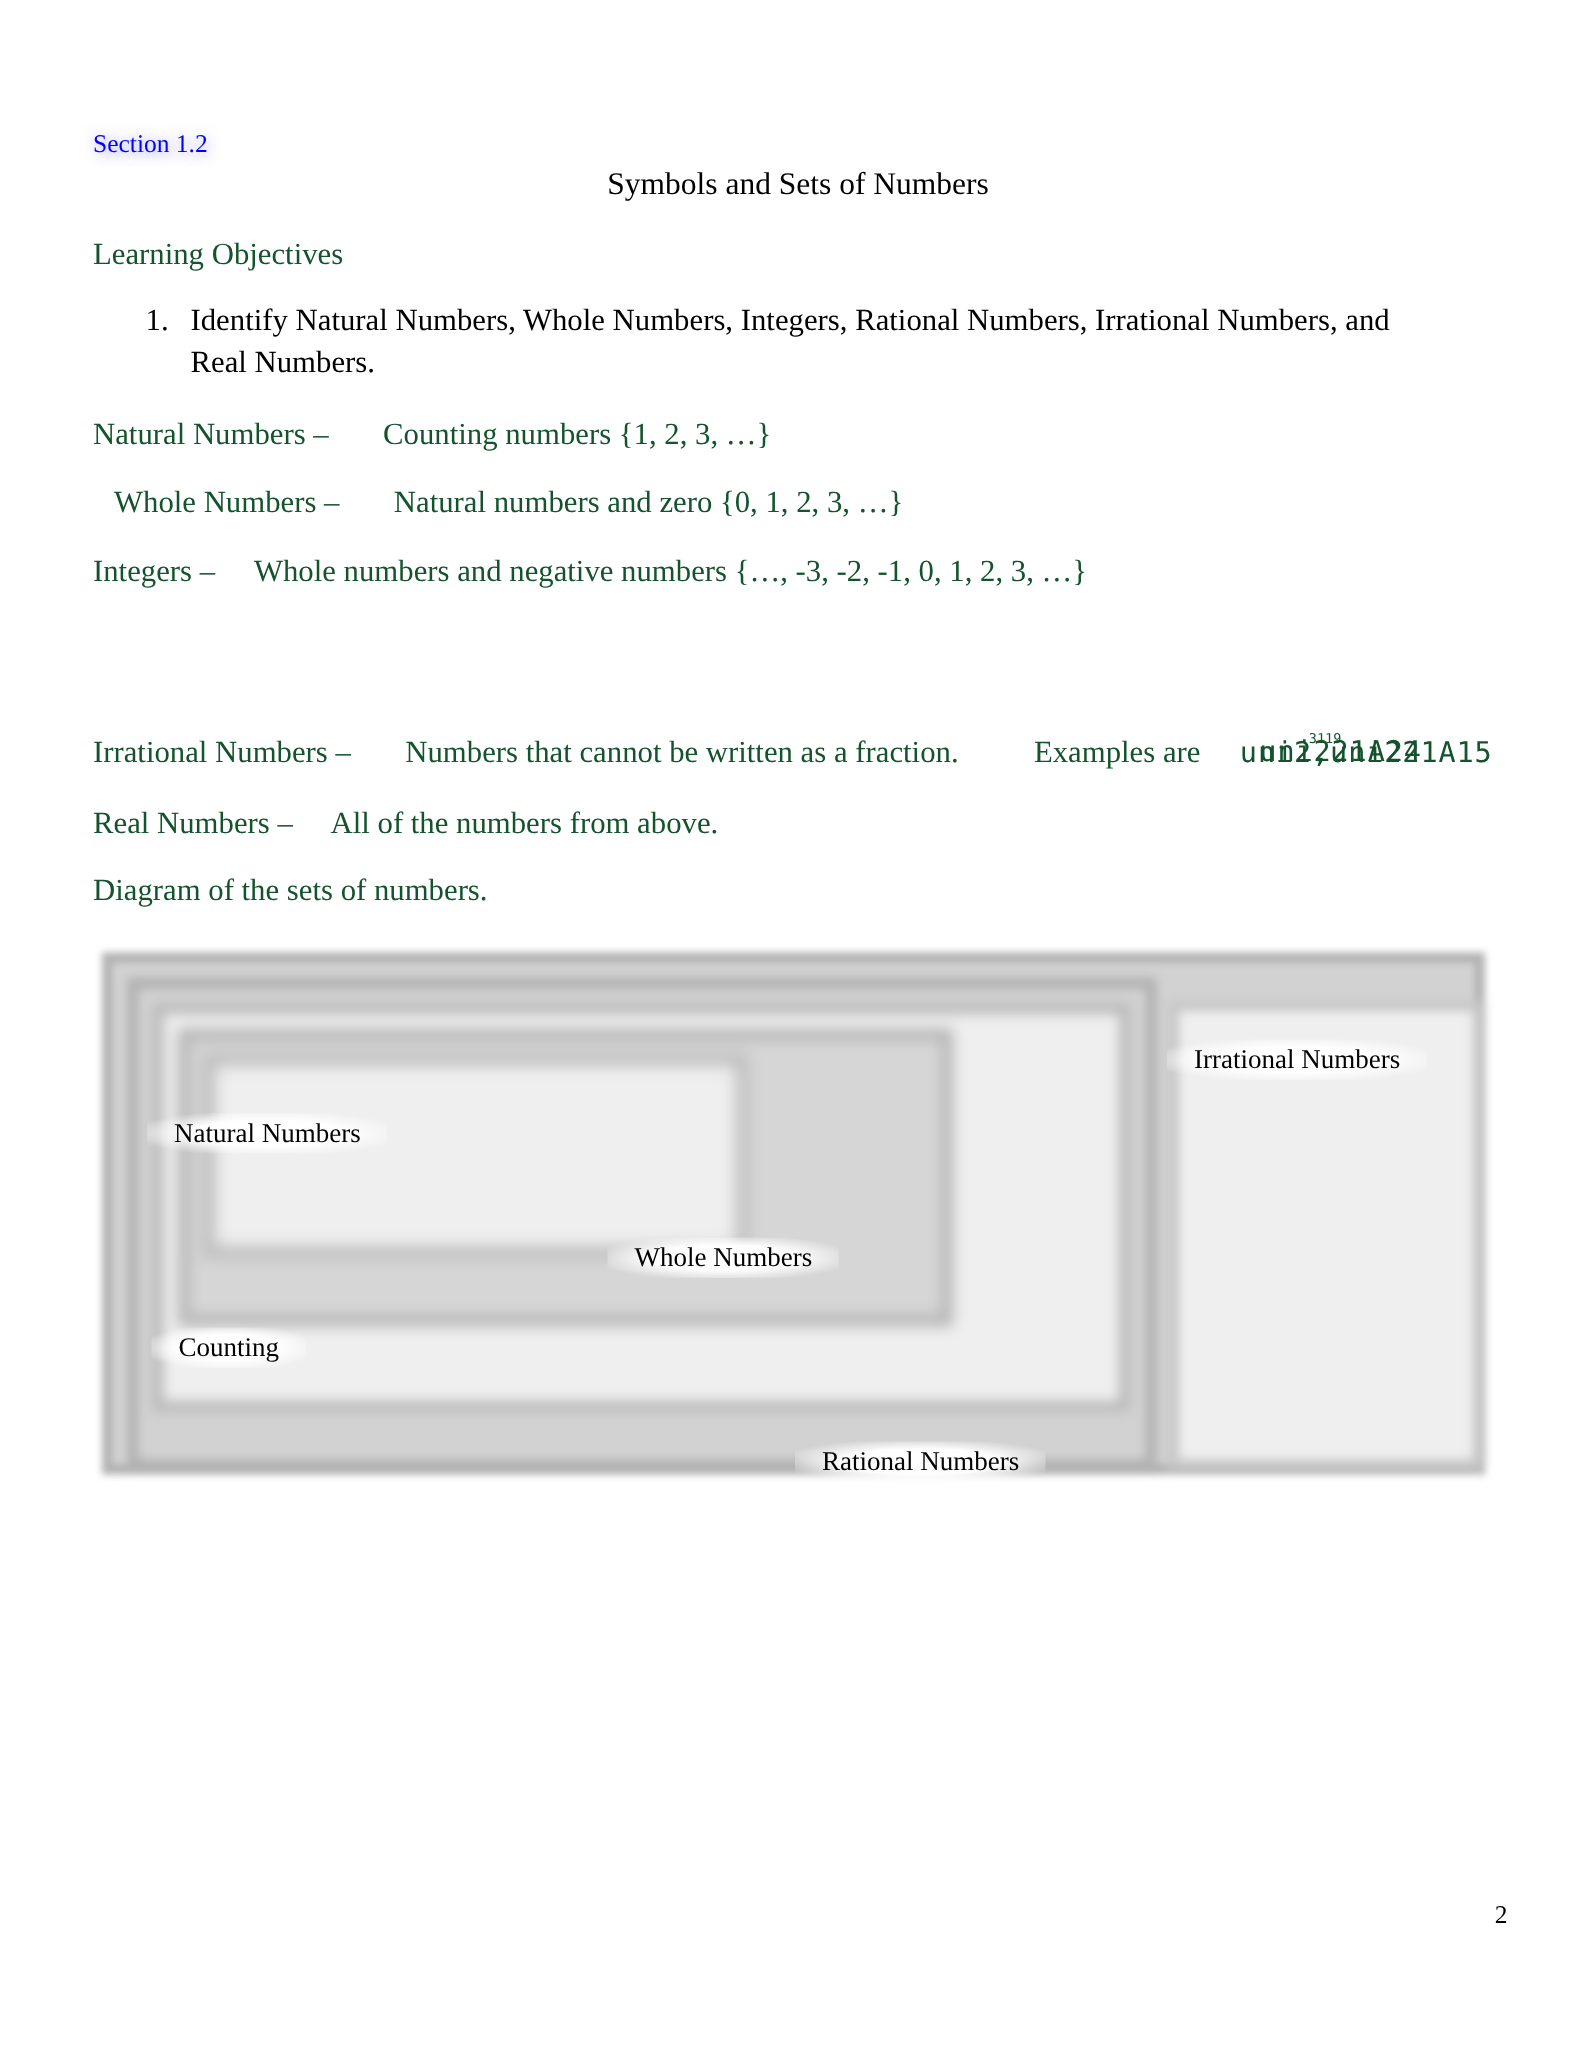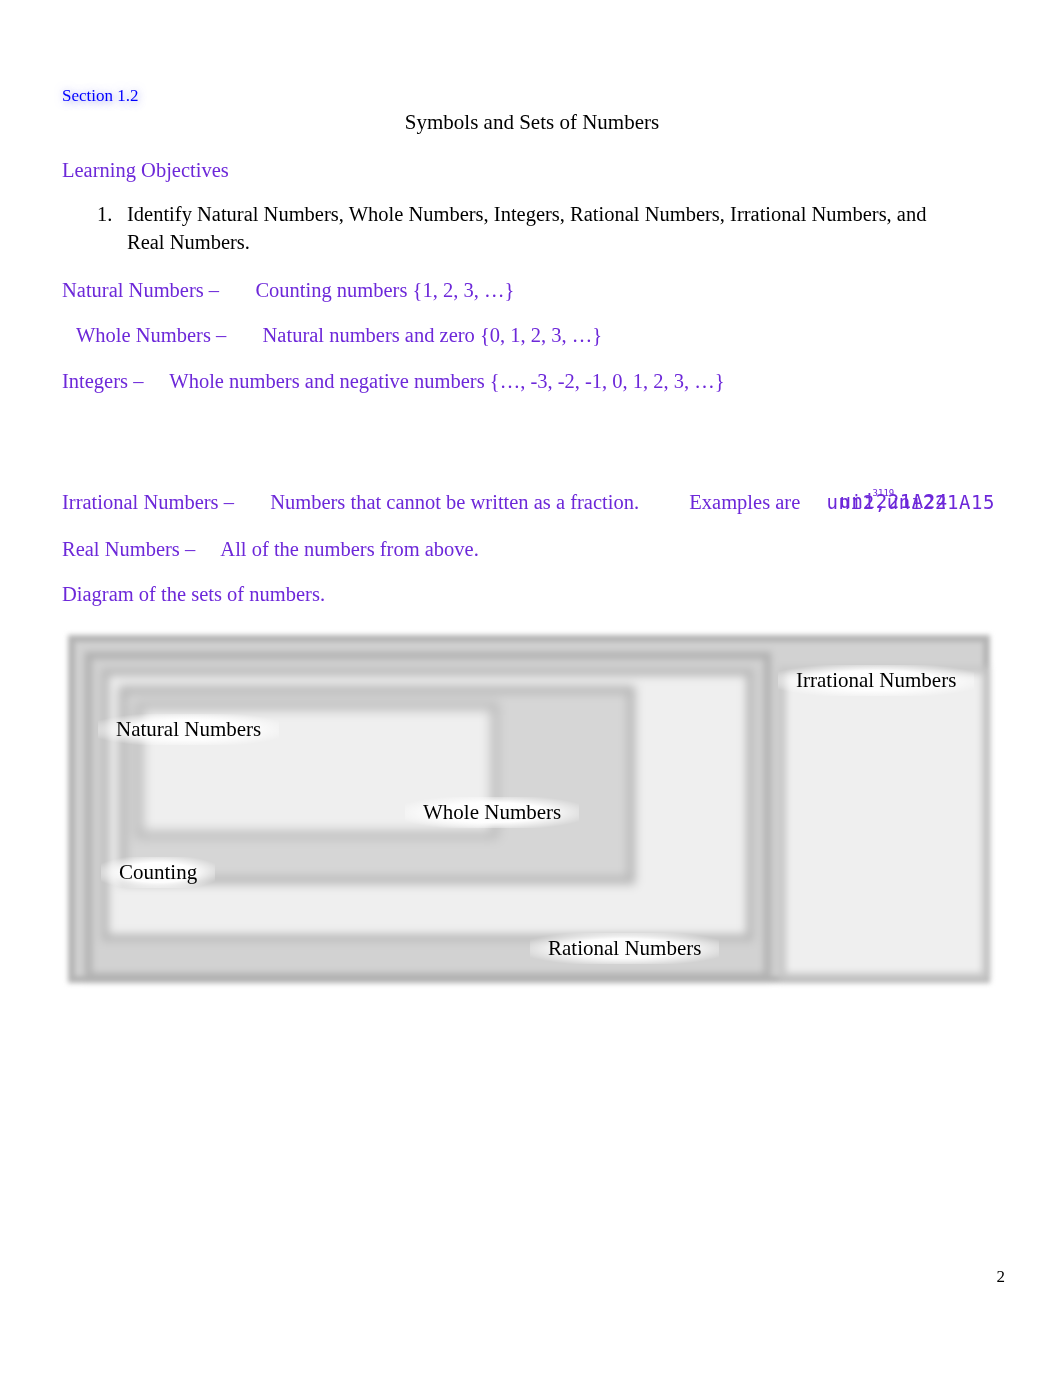--- a/index.html
+++ b/index.html
@@ -39,21 +39,21 @@
     font-size: 21px;
     white-space: nowrap;
     margin-left: 12px;
   }
 
   
   .para {
     position: absolute;
     font-size: 20.5px;
     line-height: 28px;
-    color: #6d28d9;
+    color: #14532d;
   }
   .p-learning   { left: 62px; top: 156px; }
   .p-natural    { left: 62px; top: 276px; }
   .p-whole      { left: 76px; top: 321px; }
   .p-integers   { left: 62px; top: 367px; }
   .p-rational   { left: 62px; top: 412px; width: 890px; }
   .p-irrational { left: 62px; top: 488px; width: 980px; white-space: nowrap; }
   .p-real       { left: 62px; top: 535px; }
   .p-diagram    { left: 62px; top: 580px; }
 
@@ -152,29 +152,30 @@
   }
   .irrationals {
     left: 704px; top: 25px;
     width: 210px; height: 313px;
     background: #efefef;
     border-color: #c6c6c6;
   }
 
   .setlabel {
     position: absolute;
-    font-size: 21px;
+    font-size: 18px;
     color: #000;
     white-space: nowrap;
     padding: 3px 18px;
     background: radial-gradient(ellipse at center,
                 rgba(255,255,255,0.99) 0%,
                 rgba(255,255,255,0.97) 45%,
                 rgba(255,255,255,0.0) 82%);
     z-index: 5;
+    margin-top: 28px;
   }
   .lbl-natural     { left: 30px;  top: 79px; }
   .lbl-whole       { left: 337px; top: 162px; }
   .lbl-integers    { left: 33px;  top: 222px; }
   .lbl-rational    { left: 462px; top: 298px; }
   .lbl-irrational  { left: 710px; top: 30px; }
 
   
   .page-number {
     position: absolute;

